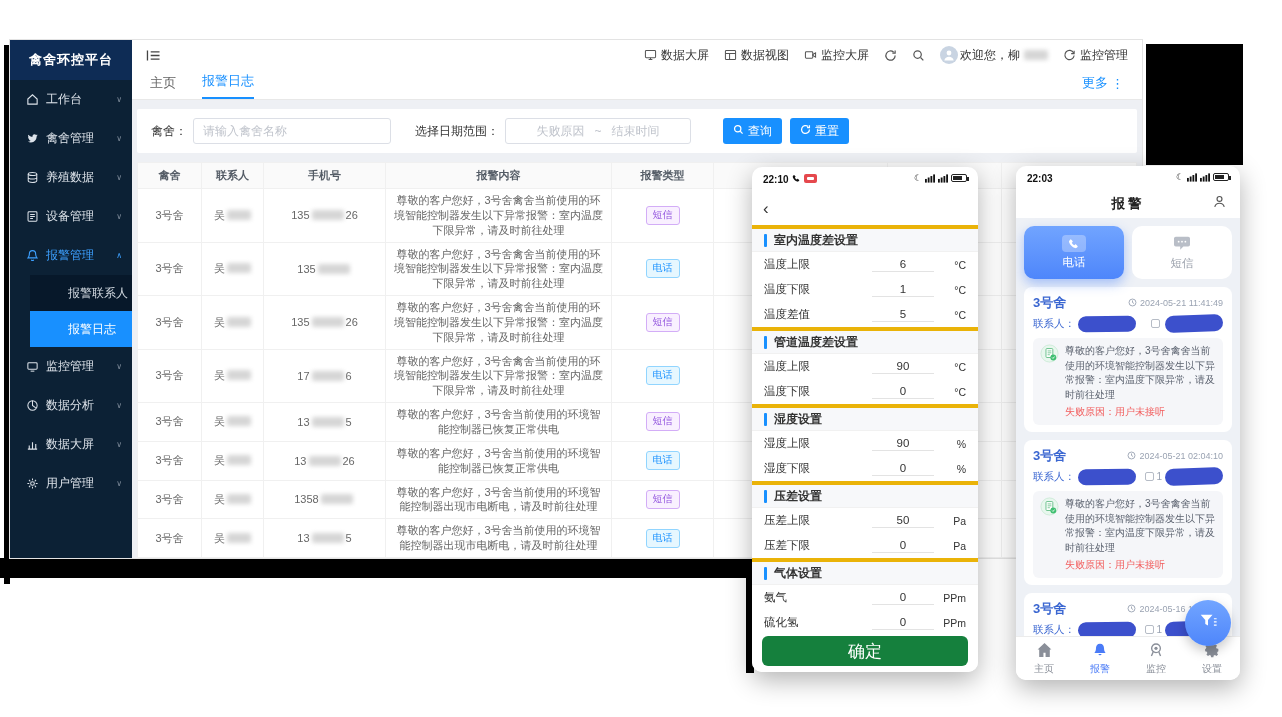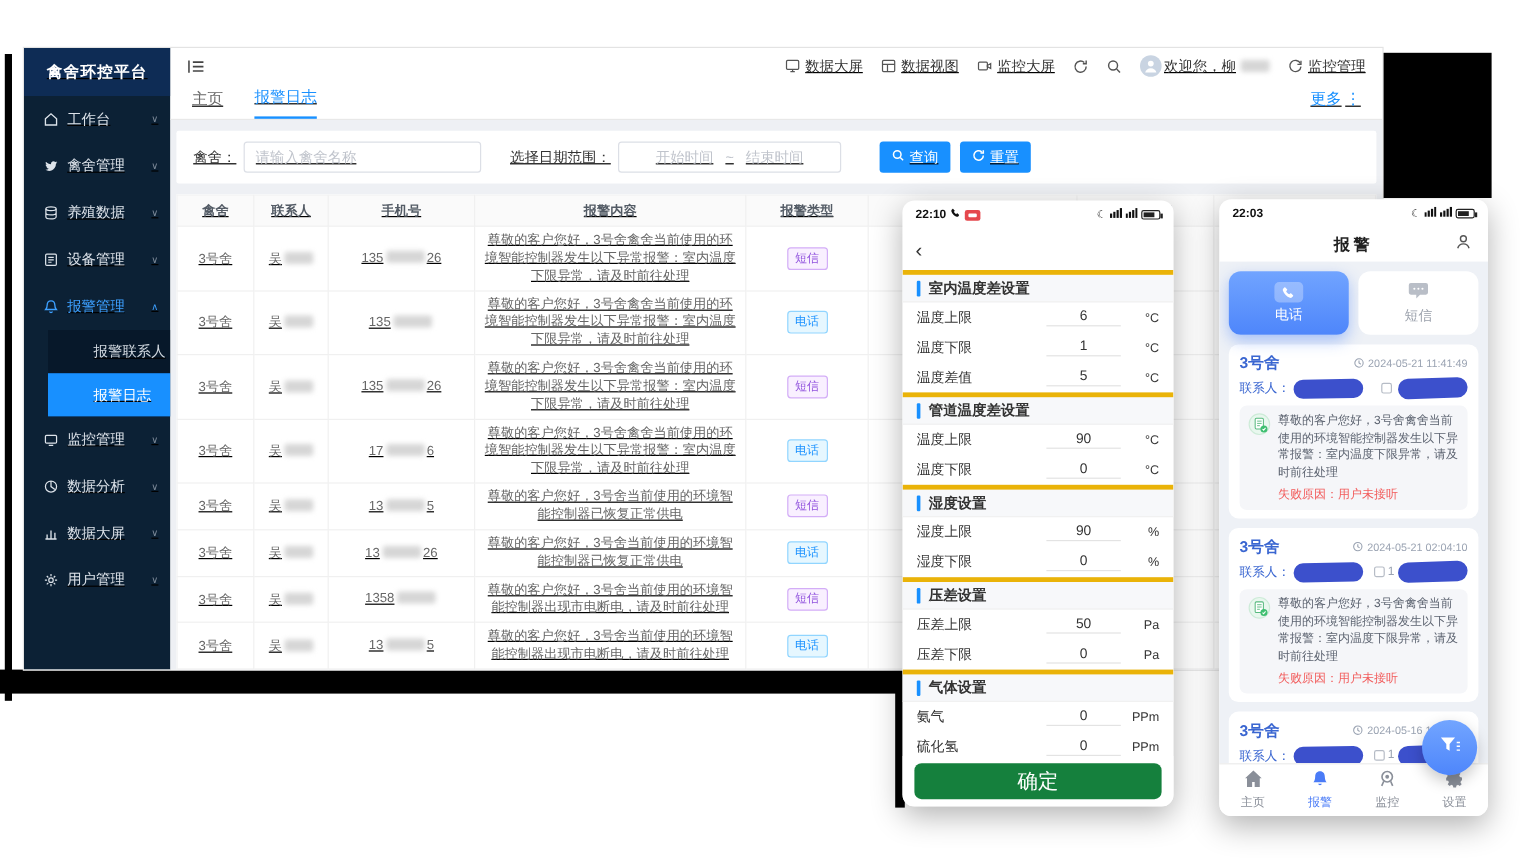--- a/index.html
+++ b/index.html
@@ -7,22 +7,22 @@
   .canvas { position:relative; width:1282px; height:717px; background:#fff; overflow:hidden; }
 
   
   .matte { position:absolute; background:#000; }
   .matte-left { left:4px; top:45px; width:6px; height:539px; }
   .matte-bottom { left:0; top:558px; width:760px; height:20px; }
   .matte-p1 { left:746px; top:560px; width:8px; height:113px; }
   .matte-tr { left:1146px; top:44px; width:97px; height:121px; }
 
   
-  .window { position:absolute; left:20px; top:40px; width:1132px; height:518px; background:#fff;
-            box-shadow:0 0 0 1px #e3e3e3; display:flex; overflow:hidden; z-index:2;text-decoration:underline; }
+  .window { position:absolute; left:10px; top:40px; width:1132px; height:518px; background:#fff;
+            box-shadow:0 0 0 1px #e3e3e3; display:flex; overflow:hidden; z-index:2; }
   .sidebar { width:122px; flex-shrink:0; background:#0c2135; color:#dde3ea; font-size:12px; }
   .side-title { height:40px; background:#0e2c55; color:#fff; font-weight:bold; font-size:13px;
                 display:flex; align-items:center; justify-content:center; letter-spacing:1px; }
   .menu-item { height:39px; display:flex; align-items:center; gap:7px; padding:0 10px 0 15px; cursor:pointer; }
   .menu-item .micon { width:14px; height:14px; display:flex; align-items:center; justify-content:center; }
   .menu-item .chev { margin-left:auto; font-size:8px; color:#7d8a99; }
   .menu-item.active-parent { color:#3da0ff; }
   .menu-item.active-parent .chev { color:#3da0ff; }
   .submenu { background:#07182a;margin-left:20px; }
   .sub-item { height:36px; display:flex; align-items:center; padding-left:38px; color:#d2d9e0; cursor:pointer; font-size:12px; }
@@ -64,21 +64,21 @@
   .redact { display:inline-block; height:10px; border-radius:2px; background:#d6d6d6; filter:blur(2px); vertical-align:-1px; }
   .redact.nm { width:24px; margin-left:2px; }
   .redact.tel { width:32px; margin:0 2px; }
 
   
   .phone { position:absolute; background:#fff; border-radius:10px; overflow:hidden;
            box-shadow:0 8px 26px rgba(0,0,0,.30); z-index:5; }
   #phone1 { left:752px; top:167px; width:226px; height:505px; }
   #phone2 { left:1016px; top:166px; width:224px; height:514px; }
   .sbar { height:24px; display:flex; align-items:center; justify-content:space-between; padding:0 11px; font-size:10px; font-weight:bold; color:#111; }
-  .sb-grp { display:flex; align-items:center; gap:3px; }
+  .sb-grp { display:flex; align-items:flex-start; gap:3px; }
   .rec-badge { width:13px; height:9px; background:#e5484d; border-radius:2px; position:relative; }
   .rec-badge::after { content:""; position:absolute; left:3px; top:3px; width:7px; height:3px; background:#fff; border-radius:1px; }
   .moon { font-size:9px; line-height:1; }
   .batt { width:16px; height:8px; border:1px solid #222; border-radius:2px; position:relative; }
   .batt::after { content:""; position:absolute; left:1px; top:1px; bottom:1px; width:9px; background:#222; }
   .batt::before { content:""; position:absolute; right:-3px; top:2px; width:2px; height:4px; background:#222; }
 
   .p1-nav { height:34px; display:flex; align-items:center; position:relative; }
   .back { position:absolute; left:11px; font-size:17px; color:#333; line-height:1; cursor:pointer; }
   .p1-title { flex:1; text-align:center; font-weight:bold; font-size:13.5px; letter-spacing:4px; color:#222; }
@@ -316,21 +316,21 @@
         </span>
       </div>
 
       <div class="content">
         <div class="filter-card">
           <span class="flabel-b">禽舍：</span>
           <input class="inp house-inp" placeholder="请输入禽舍名称" style="">
           <span class="gap24"></span>
           <span class="flabel-b">选择日期范围：</span>
           <span class="inp date-box">
-            <span>开始时间</span>
+            <span>失败原因</span>
             <span>~</span>
             <span>结束时间</span>
           </span>
           <button class="btn">
             <span><svg width="11" height="11" viewBox="0 0 14 14" fill="none" stroke="#fff" stroke-width="1.6">
                   <circle cx="6" cy="6" r="4"></circle>
                   <path d="m9.2 9.2 3 3"></path>
                 </svg></span>
             <span>查询</span>
           </button>

